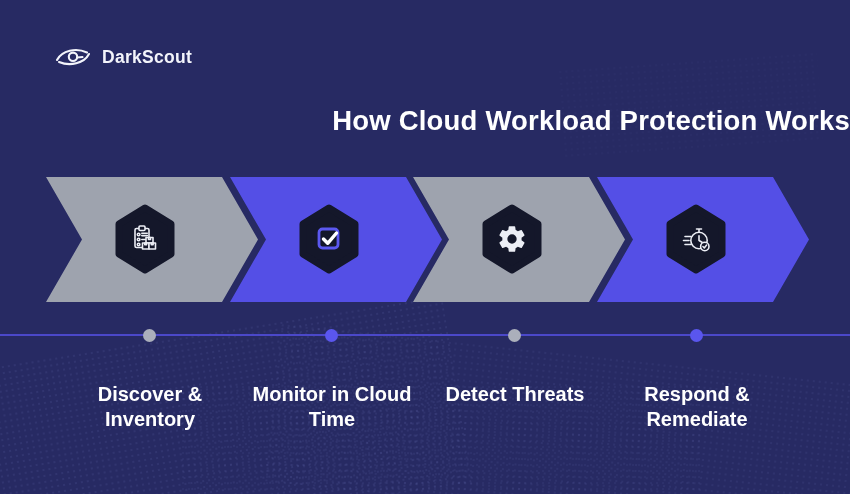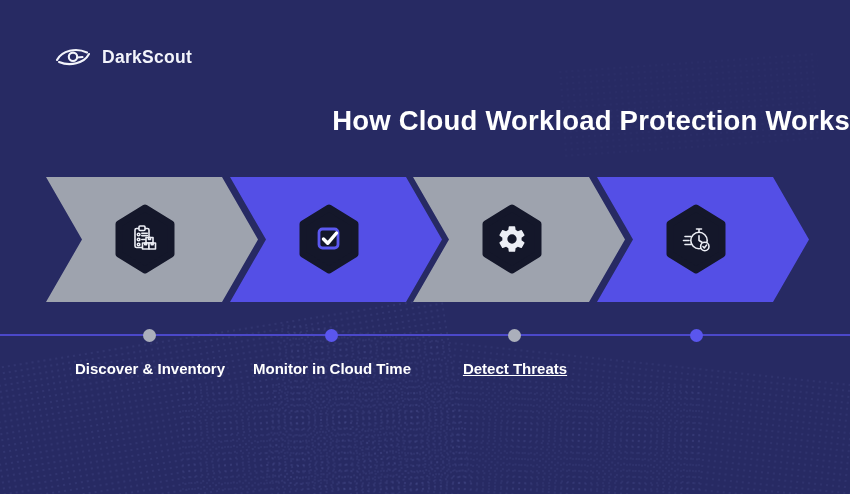--- a/index.html
+++ b/index.html
@@ -47,24 +47,24 @@
 
   
   .timeline-line{position:absolute; left:0; top:333.5px; width:850px; height:2.5px; background:var(--line,#4b48c9);}
   .dot{position:absolute; top:329px; width:13px; height:13px; border-radius:50%;}
   .dot.gray{background:var(--dot-gray,#abafbb);}
   .dot.purple{background:var(--dot-purple,#5a56ee);}
   .dot1{left:143px;} .dot2{left:325px;} .dot3{left:508px;} .dot4{left:690px;}
 
   
   .step-label{
-    position:absolute; top:356px; width:170px; text-align:center;
-    font-size:15px; font-weight:700; line-height:25px; color:#ffffff;
+    position:absolute; top:382px; width:170px; text-align:center;
+    font-size:20px; font-weight:700; line-height:25px; color:#ffffff;
   }
-  .lab1{left:65px;} .lab2{left:247px;} .lab3{left:430px;text-decoration:underline;} .lab4{left:612px;}
+  .lab1{left:65px;} .lab2{left:247px;} .lab3{left:430px;} .lab4{left:612px;}
 </style>
 </head>
 <body>
 
 <div class="canvas">
 
   <div class="tex tex1"></div>
   <div class="tex tex2"></div>
   <div class="tex tex3"></div>
   <div class="tex tex4"></div>
@@ -150,14 +150,15 @@
 
   <div class="timeline-line"></div>
   <div class="dot dot1 gray"></div>
   <div class="dot dot2 purple"></div>
   <div class="dot dot3 gray"></div>
   <div class="dot dot4 purple"></div>
 
   <div class="step-label lab1">Discover &amp; Inventory</div>
   <div class="step-label lab2">Monitor in Cloud Time</div>
   <div class="step-label lab3">Detect Threats</div>
+  <div class="step-label lab4">Respond &amp; Remediate</div>
 
 </div>
 
 </body></html>

